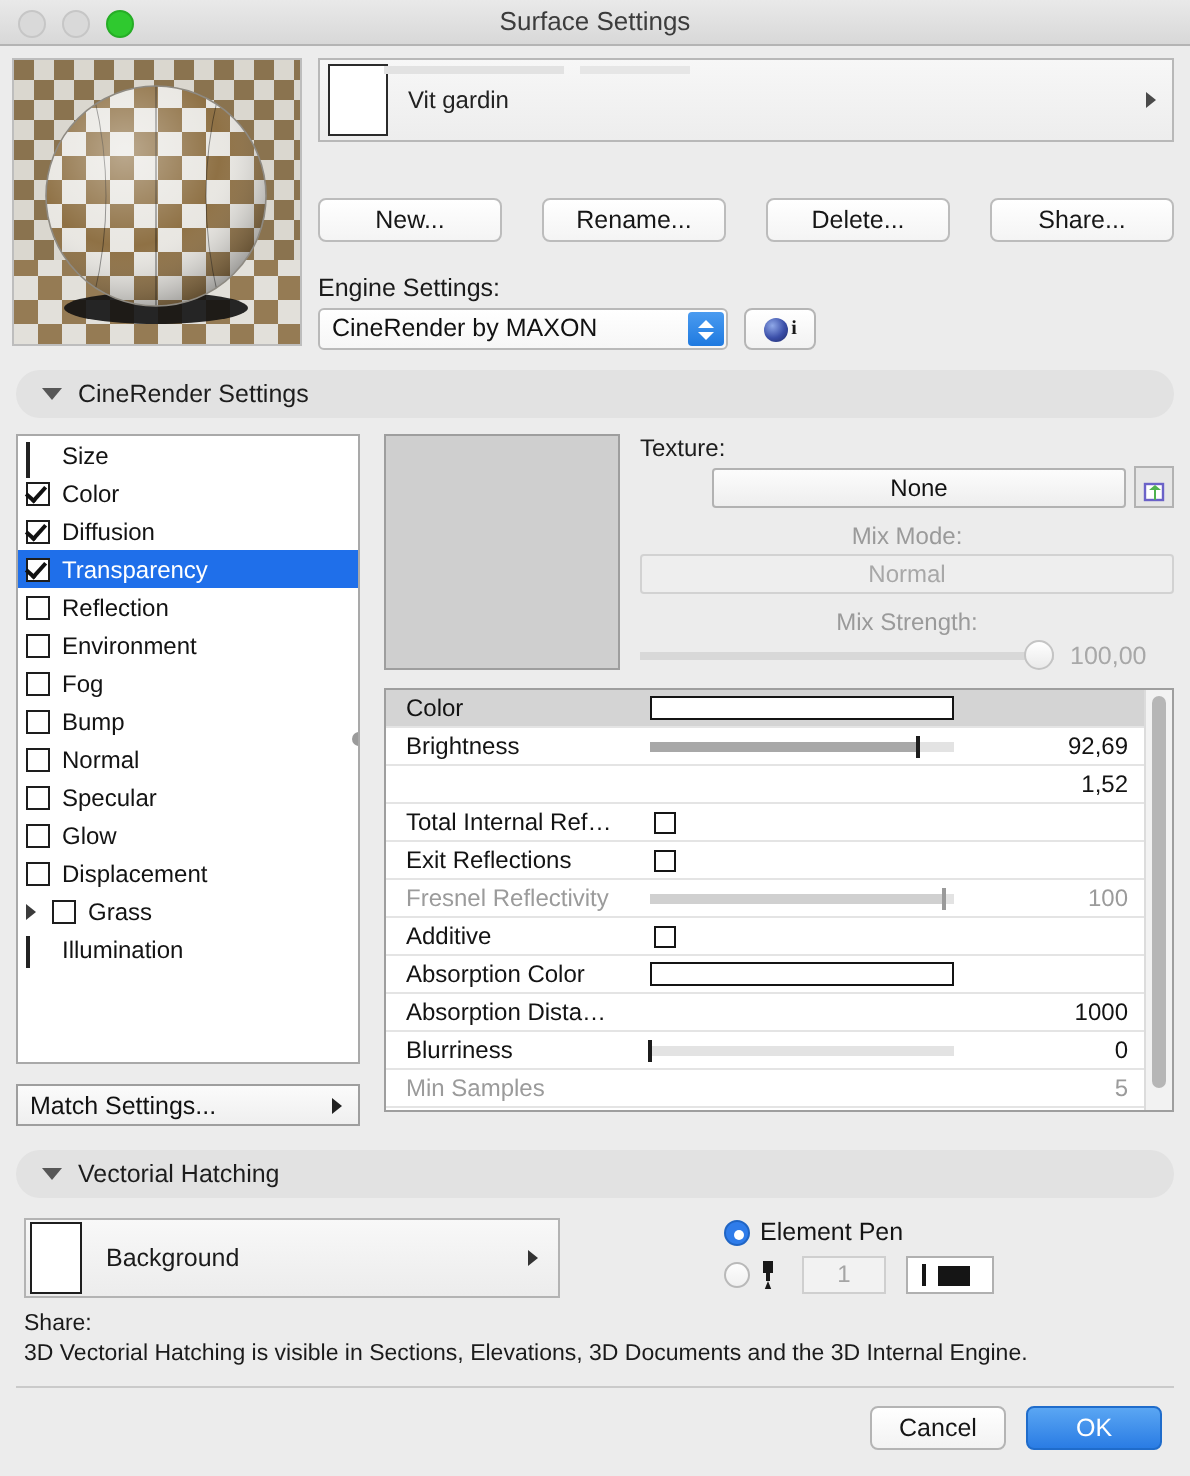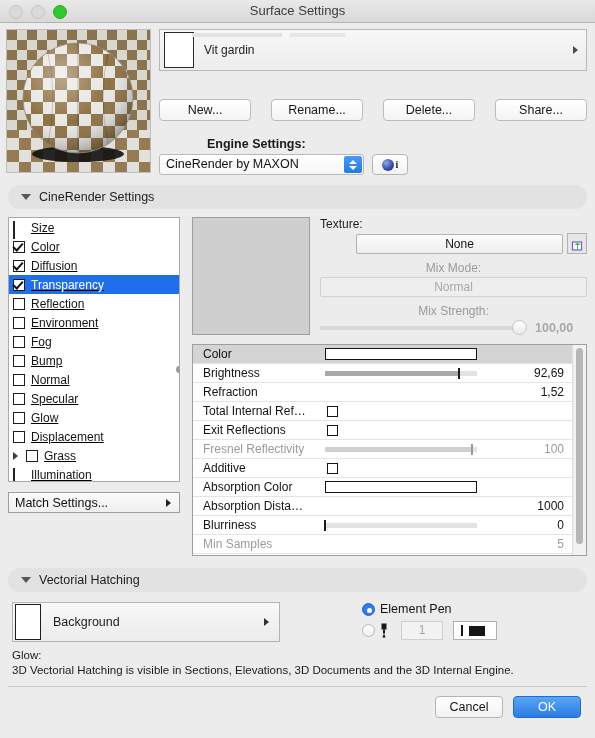--- a/index.html
+++ b/index.html
@@ -66,21 +66,21 @@
   .mathint1 { position:absolute; left:32px; top:3px; width:90px; height:4px; background:#e2e2e2;}
   .mathint2 { position:absolute; left:130px; top:3px; width:55px; height:4px; background:#e6e6e6;}
   .btnrow { display: flex; gap: 20px; margin-top: 28px; }
   .pbtn {
     flex: 1; height: 22px; line-height: 20px; text-align: center;
     font-size: 12.5px; color: #161616;
     background: linear-gradient(#ffffff, #f4f4f4);
     border: 1px solid #bcbcbc; border-radius: 4px;
     box-sizing: border-box;
   }
-  .engine-label { margin-top: 16px; font-size: 12.5px; color: #1a1a1a; font-weight: 700; margin-left: 48px; }
+  .engine-label { margin-top: 16px; font-size: 12.5px; color: #1a1a1a; font-weight: 400; }
   .engine-row { display: flex; align-items: center; margin-top: 3px; }
   .popup {
     position: relative; width: 205px; height: 21px;
     background: linear-gradient(#ffffff, #f6f6f6);
     border: 1px solid #b9b9b9; border-radius: 3px;
     font-size: 12.5px; color: #111; line-height: 19px;
     padding-left: 6px; box-sizing: border-box;
   }
   .popup .stepper {
     position: absolute; right: 1px; top: 1px; bottom: 1px; width: 18px;
@@ -116,25 +116,24 @@
     margin-left: 13px; margin-right: 8px;
     width: 0; height: 0;
     border-top: 6px solid #575757;
     border-left: 5px solid transparent;
     border-right: 5px solid transparent;
   }
   
   .body { display: flex; padding: 8px 8px 0 8px; }
   .leftcol { width: 172px; flex: 0 0 auto; }
   .chanlist {
-    height: 265px; background: #fff;
+    height: 315px; background: #fff;
     border: 1px solid #a9a9a9;
     box-sizing: border-box; overflow: hidden;
     position: relative;
-    text-decoration: underline;
   }
   .chrow { height: 19px; display: flex; align-items: center; padding-left: 4px; font-size: 12px; color: #131313; }
   .chrow.sel { background: #1f6fea; color: #fff; }
   .cbx {
     width: 12px; height: 12px; background: #fff;
     border: 1px solid #1d1d1d; margin-right: 6px; flex: 0 0 auto;
     position: relative; box-sizing: border-box;
   }
   .cbx.on::after {
     content: ""; position: absolute; left: 1px; top: -1px;
@@ -190,21 +189,21 @@
     height: 20px; line-height: 18px; text-align: center;
     font-size: 12px; color: #a8a8a8;
     background: #eeeeee; border: 1px solid #d2d2d2; border-radius: 2px;
     box-sizing: border-box;
   }
   .mixstrength-row { display: flex; align-items: center; }
   .mslider { flex: 1; position: relative; height: 16px; }
   .mstrack { position: absolute; left: 0; right: 0; top: 6px; height: 4px; background: #d8d8d8; }
   .msknob { position: absolute; right: 0; top: 0; width: 15px; height: 15px; border-radius: 50%;
             background: linear-gradient(#ffffff, #eaeaea); border: 1px solid #c4c4c4; box-sizing: border-box; }
-  .msval { width: 52px; margin-left: 8px; font-size: 12.5px; color: #a8a8a8; text-align: left; font-weight: bold; }
+  .msval { width: 52px; margin-left: 8px; font-size: 12.5px; color: #a8a8a8; text-align: left; }
 
   
   .ptable {
     margin-top: 8px; height: 212px;
     border: 1px solid #9e9e9e; background: #fff;
     display: flex; box-sizing: border-box; overflow: hidden;
   }
   .ptrows { flex: 1; }
   .prow { height: 18px; display: flex; align-items: center; border-bottom: 1px solid #e4e4e4; }
   .prow.selrow { background: #d4d4d4; }
@@ -465,21 +464,20 @@
               <div class="pname">Brightness</div>
               <div class="pctl">
                 <div class="strack">
                   <div class="sfill" style="width: 88%;"></div>
                   <div class="sknob" style="left: calc(88% - 1px);"></div>
                 </div>
                 <div class="pval">92,69</div>
               </div>
             </div>
             <div class="prow">
-              <div class="pname">Refraction</div>
               <div class="pctl">
                 <div class="pval">1,52</div>
               </div>
             </div>
             <div class="prow">
               <div class="pname">Total Internal Ref…</div>
               <div class="pctl">
                 <div class="pcbx"></div>
               </div>
             </div>
@@ -573,21 +571,21 @@
         <span class="pennum">1</span>
         <span class="penswatch">
           <span class="penline"></span>
           <span class="penblock"></span>
         </span>
       </div>
     </div>
   </div>
 
   <div class="note">
-    <div>Glow:</div>
+    <div>Share:</div>
     <div>3D Vectorial Hatching is visible in Sections, Elevations, 3D Documents and the 3D Internal Engine.</div>
   </div>
 
   <div class="sep"></div>
   <div class="footer">
     <div class="fbtn cancel">Cancel</div>
     <div class="fbtn ok">OK</div>
   </div>
 </div>
 

